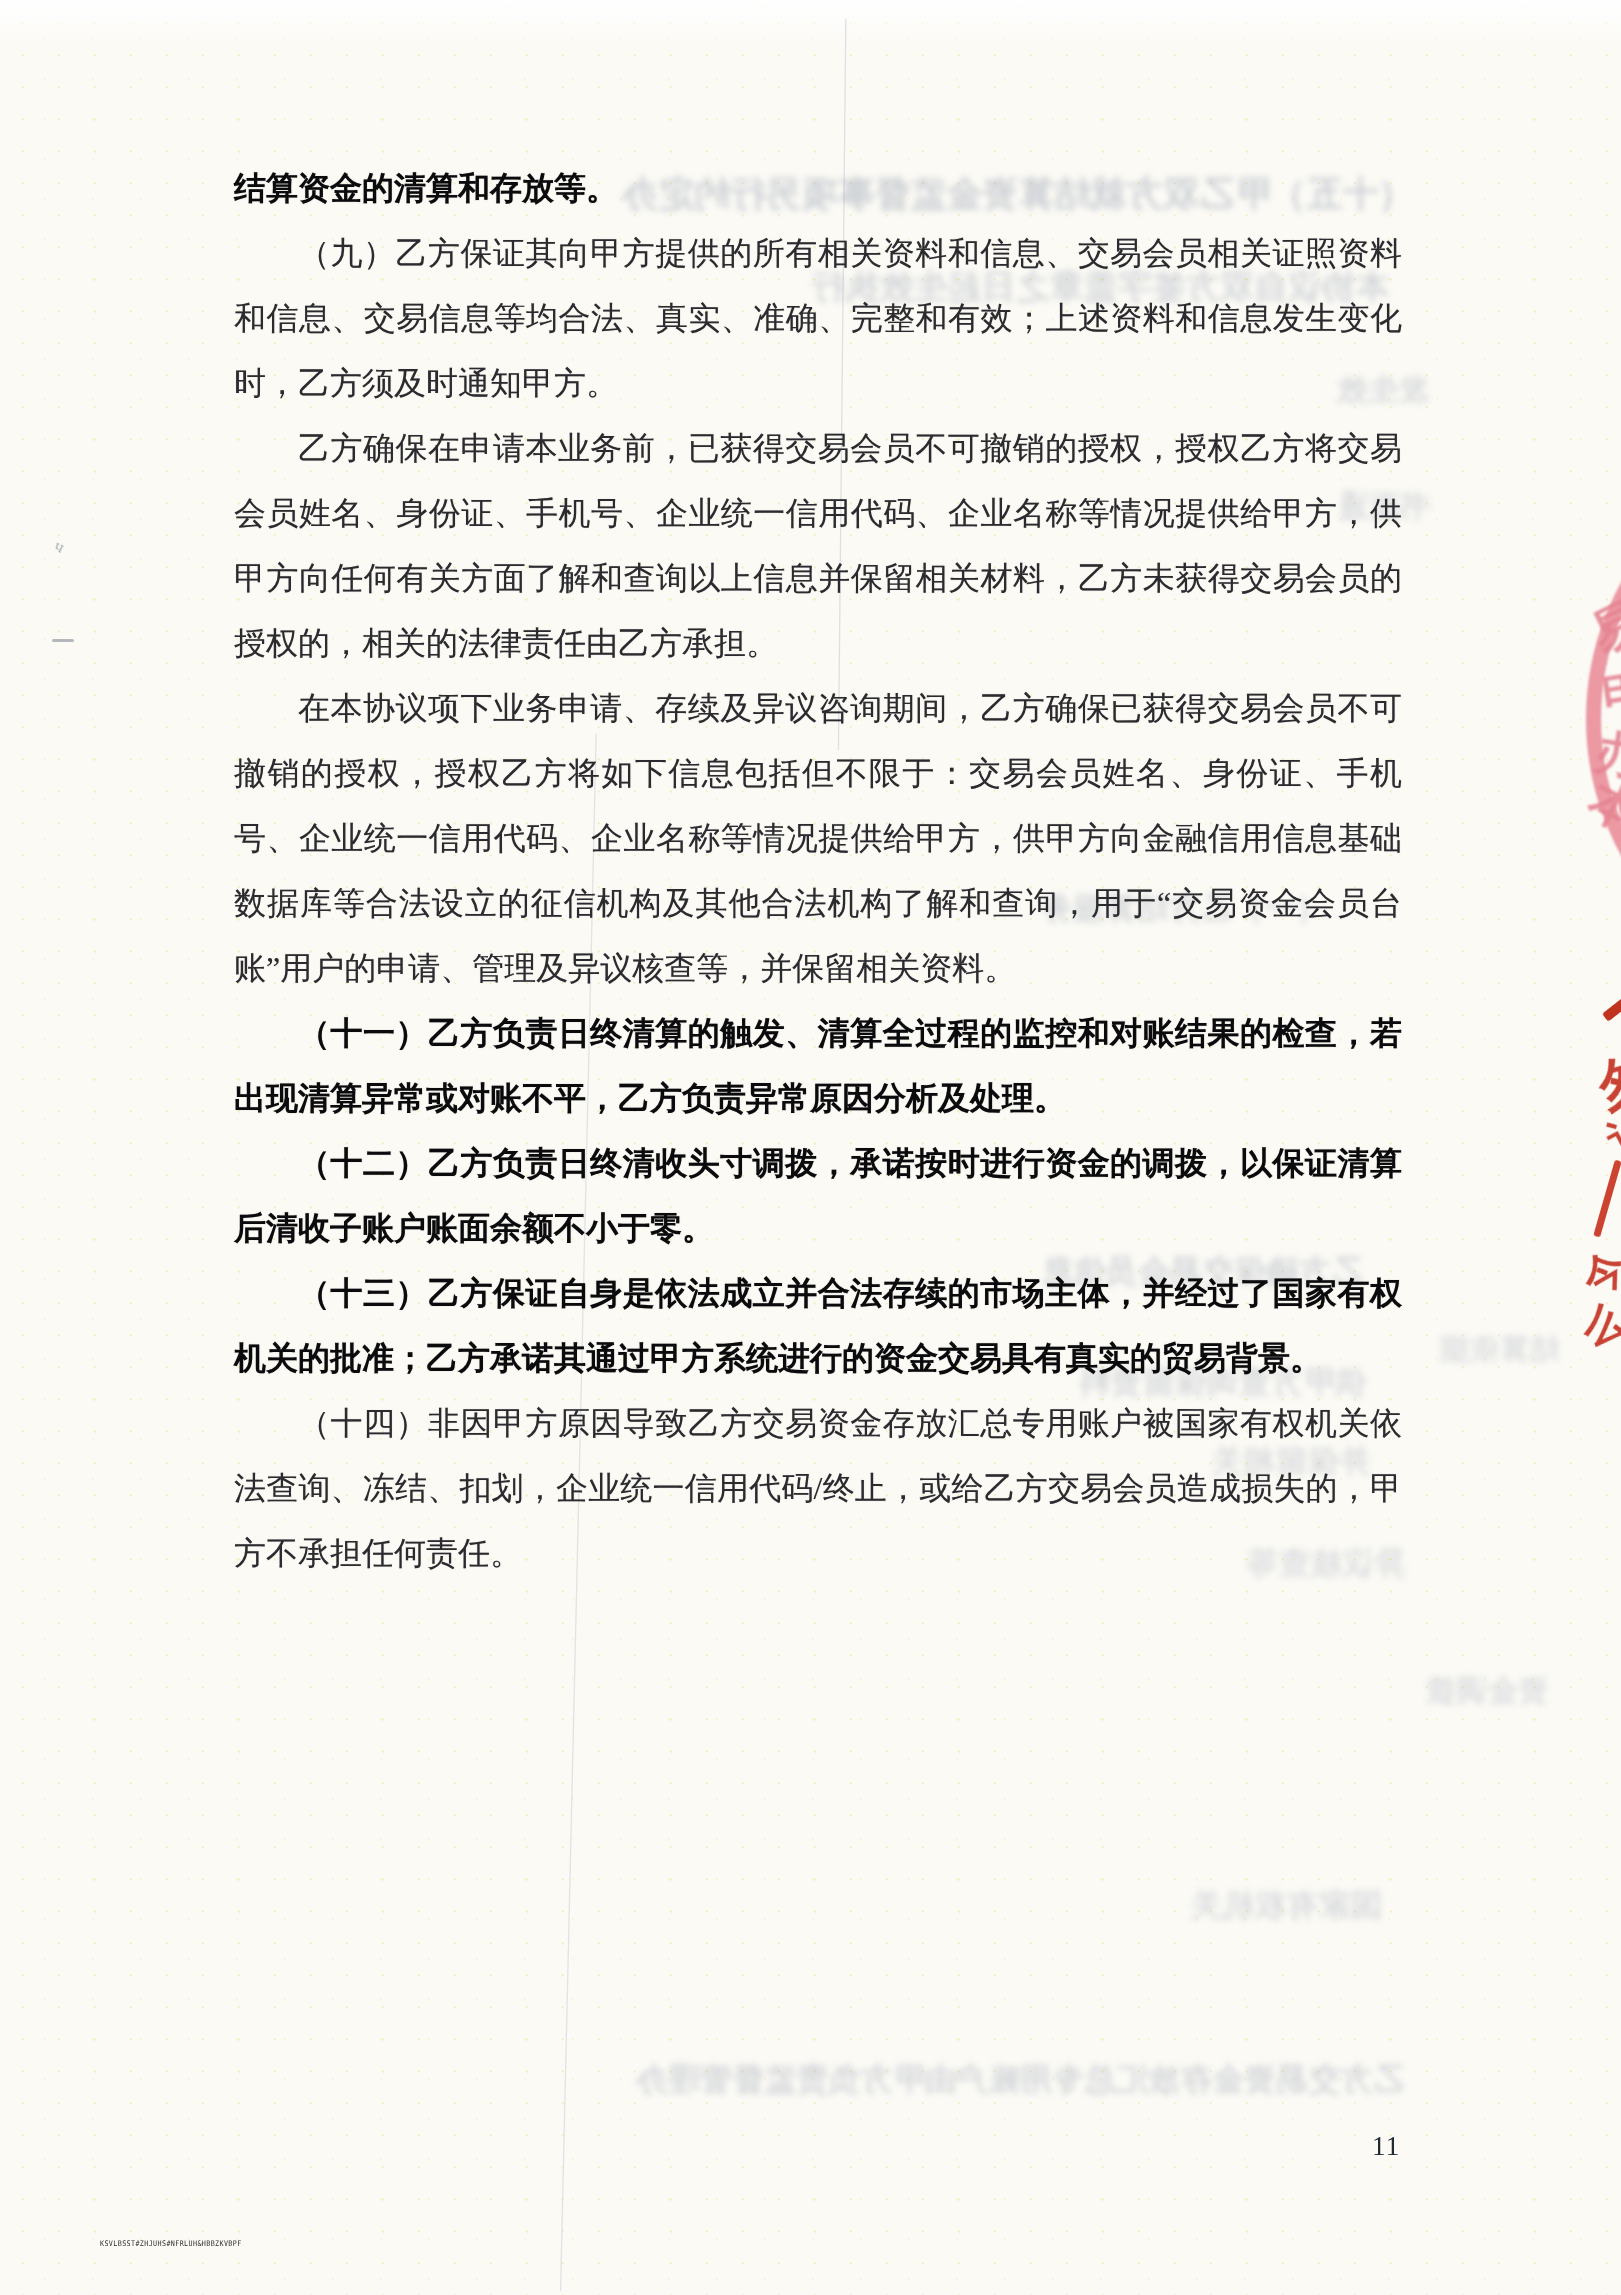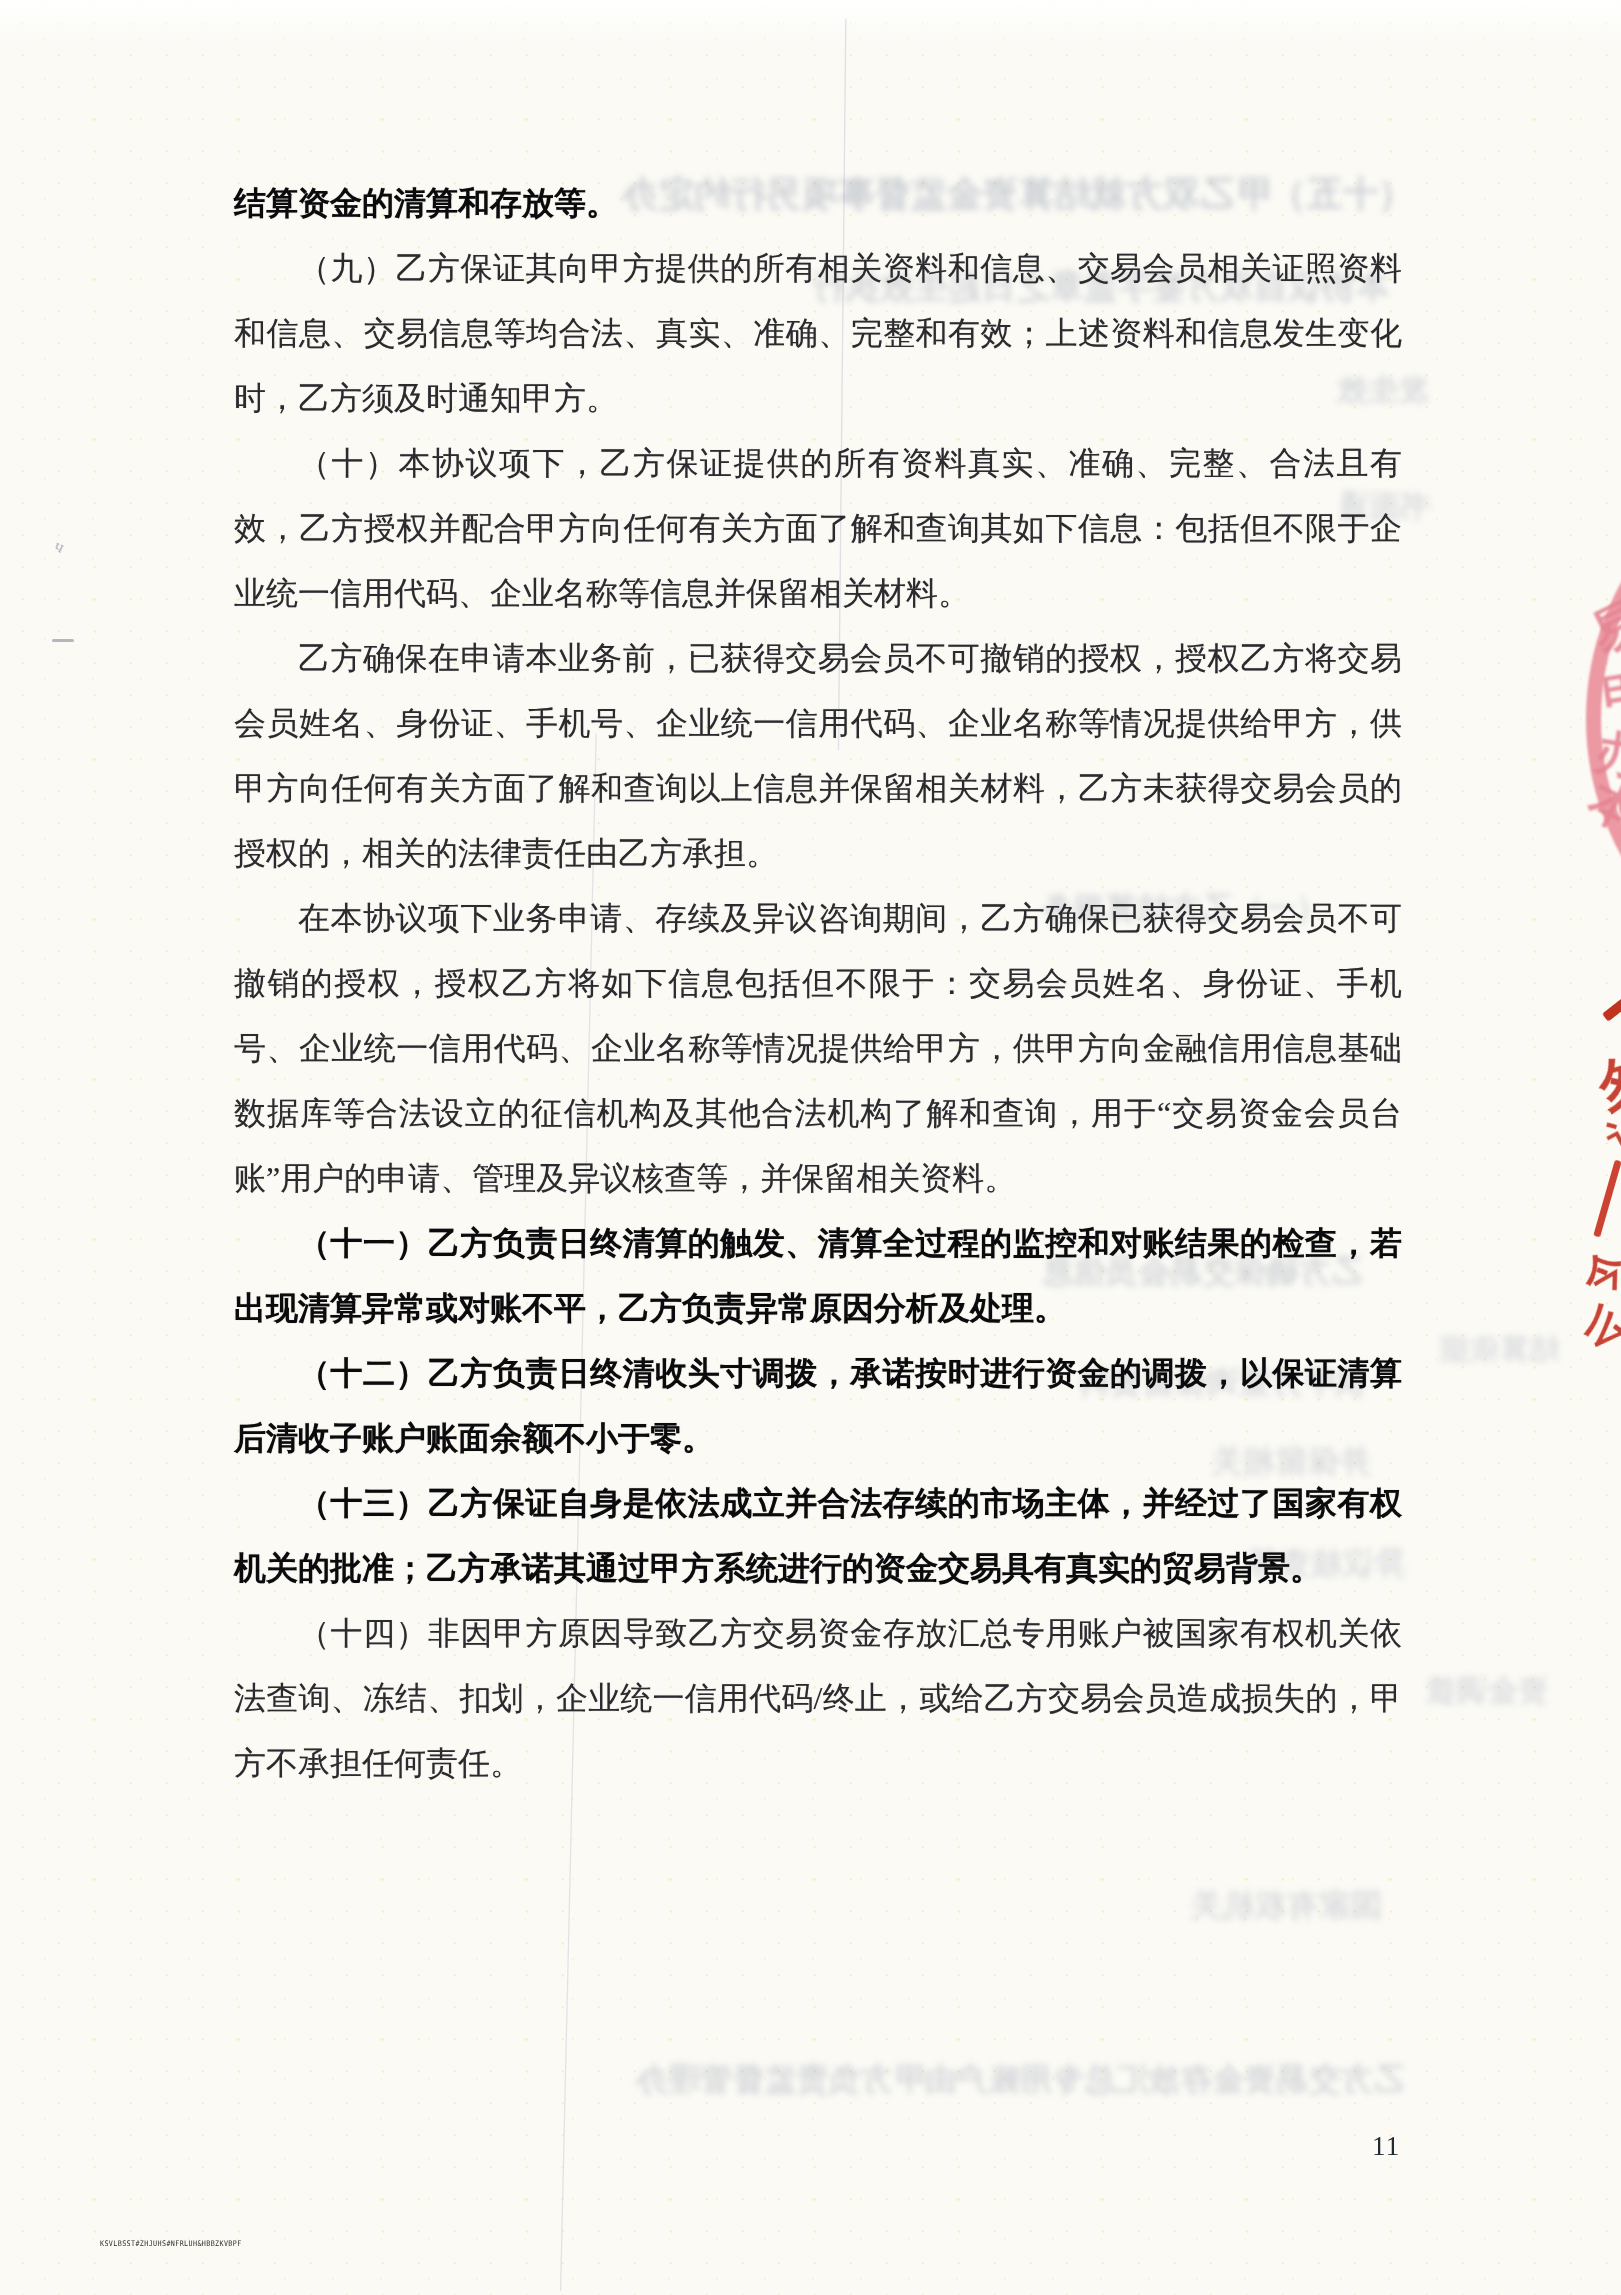--- a/index.html
+++ b/index.html
@@ -15,21 +15,21 @@
     background-position:4.7px 7.4px, 21px 19.5px;
     overflow:hidden;
     font-family:"Liberation Serif","DejaVu Serif",serif;
   }
   .top-strip{
     position:absolute;left:0;top:0;width:100%;height:47px;
     background:linear-gradient(#ffffff, rgba(255,255,255,0));
   }
   
   .content{
-    position:absolute;left:234px;top:171px;width:1168px;
+    position:absolute;left:234px;top:156px;width:1168px;
     font-size:32px;line-height:65px;
     color:#2b2b2f;
     text-align:justify;
     text-shadow:0 0 0.8px rgba(40,40,40,0.38);
   }
   .content p{margin:0;padding:0;}
   .content p.indent{text-indent:2em;}
   .content p.bold{font-weight:700;color:#0b0b0d;text-shadow:0 0 0.9px rgba(0,0,0,0.45);}
   
   .page-number{
@@ -142,21 +142,20 @@
     <span class="frag f1">匆</span>
     <span class="frag f2">讠</span>
     <div class="bar bar2"></div>
     <span class="frag f3">今</span>
     <span class="frag f4">么了</span>
   </div>
 
   <main class="content">
     <p class="bold">结算资金的清算和存放等。</p>
     <p class="indent">（九）乙方保证其向甲方提供的所有相关资料和信息、交易会员相关证照资料和信息、交易信息等均合法、真实、准确、完整和有效；上述资料和信息发生变化时，乙方须及时通知甲方。</p>
-    <p class="indent">（十）本协议项下，乙方保证提供的所有资料真实、准确、完整、合法且有效，乙方授权并配合甲方向任何有关方面了解和查询其如下信息：包括但不限于企业统一信用代码、企业名称等信息并保留相关材料。</p>
     <p class="indent">乙方确保在申请本业务前，已获得交易会员不可撤销的授权，授权乙方将交易会员姓名、身份证、手机号、企业统一信用代码、企业名称等情况提供给甲方，供甲方向任何有关方面了解和查询以上信息并保留相关材料，乙方未获得交易会员的授权的，相关的法律责任由乙方承担。</p>
     <p class="indent">在本协议项下业务申请、存续及异议咨询期间，乙方确保已获得交易会员不可撤销的授权，授权乙方将如下信息包括但不限于：交易会员姓名、身份证、手机号、企业统一信用代码、企业名称等情况提供给甲方，供甲方向金融信用信息基础数据库等合法设立的征信机构及其他合法机构了解和查询，用于“交易资金会员台账”用户的申请、管理及异议核查等，并保留相关资料。</p>
     <p class="indent bold">（十一）乙方负责日终清算的触发、清算全过程的监控和对账结果的检查，若出现清算异常或对账不平，乙方负责异常原因分析及处理。</p>
     <p class="indent bold">（十二）乙方负责日终清收头寸调拨，承诺按时进行资金的调拨，以保证清算后清收子账户账面余额不小于零。</p>
     <p class="indent bold">（十三）乙方保证自身是依法成立并合法存续的市场主体，并经过了国家有权机关的批准；乙方承诺其通过甲方系统进行的资金交易具有真实的贸易背景。</p>
     <p class="indent">（十四）非因甲方原因导致乙方交易资金存放汇总专用账户被国家有权机关依法查询、冻结、扣划，企业统一信用代码/终止，或给乙方交易会员造成损失的，甲方不承担任何责任。</p>
   </main>
 
   <div class="page-number">11</div>
   <div class="microprint">KSVLBSST#ZHJUHS#NFRLUH&amp;HBBZKVBPF</div>

